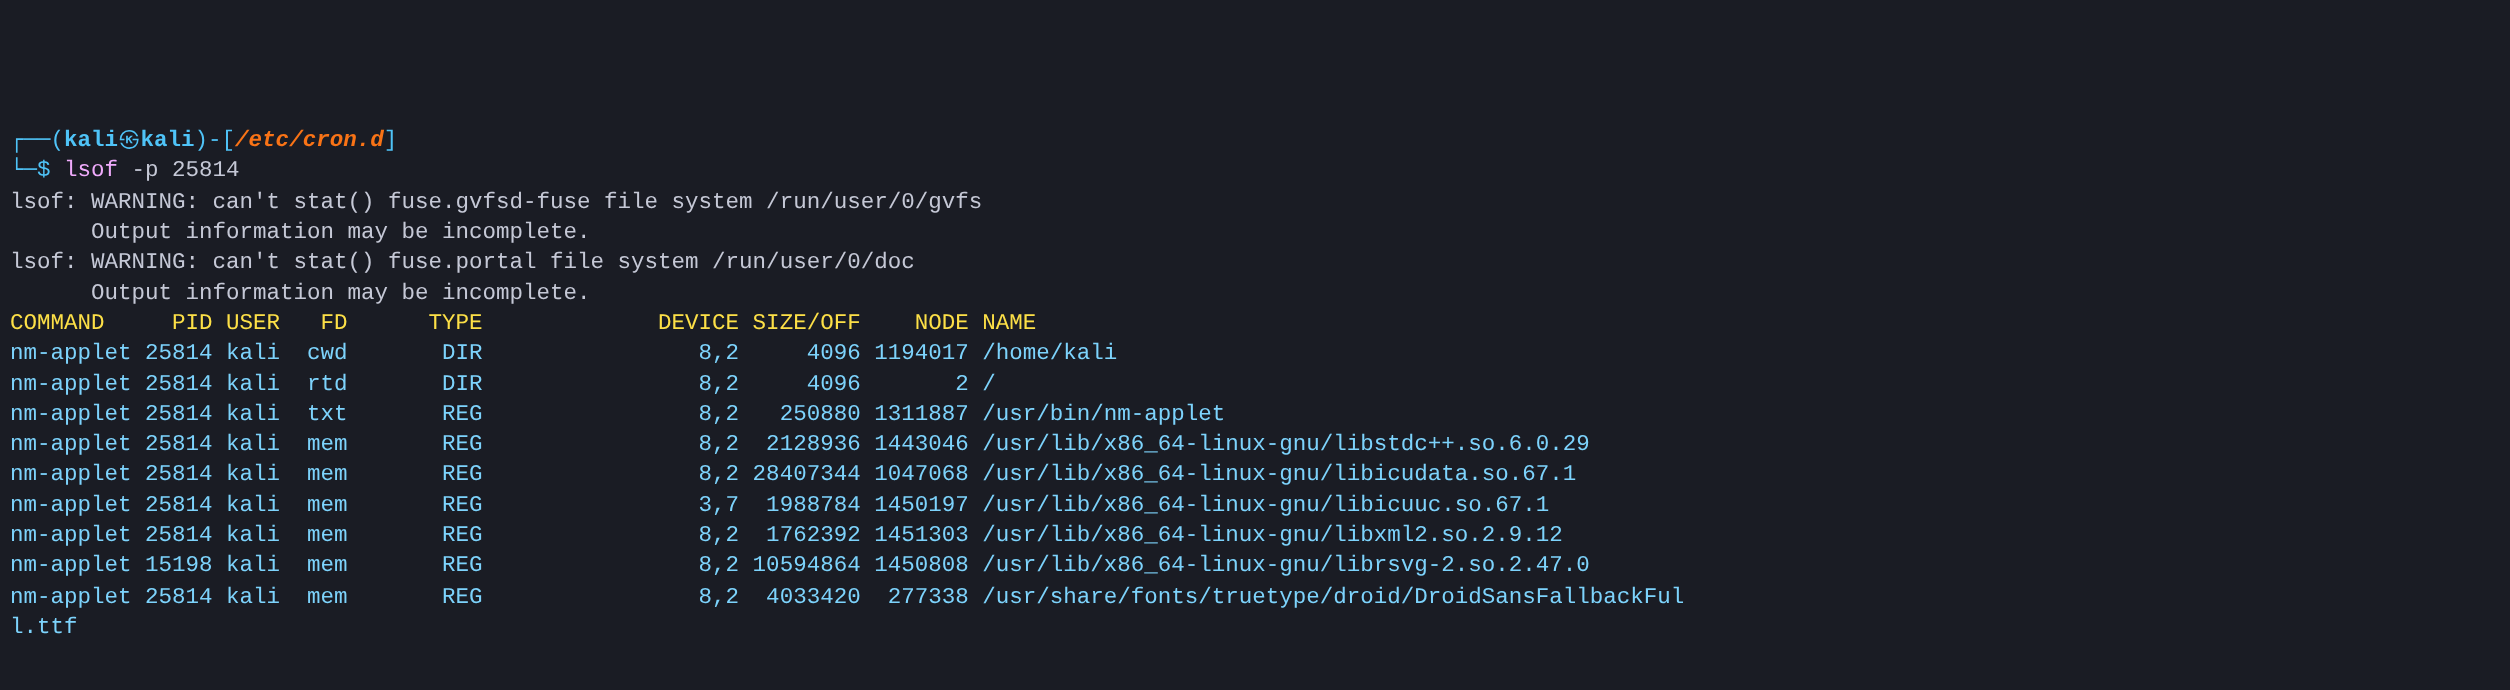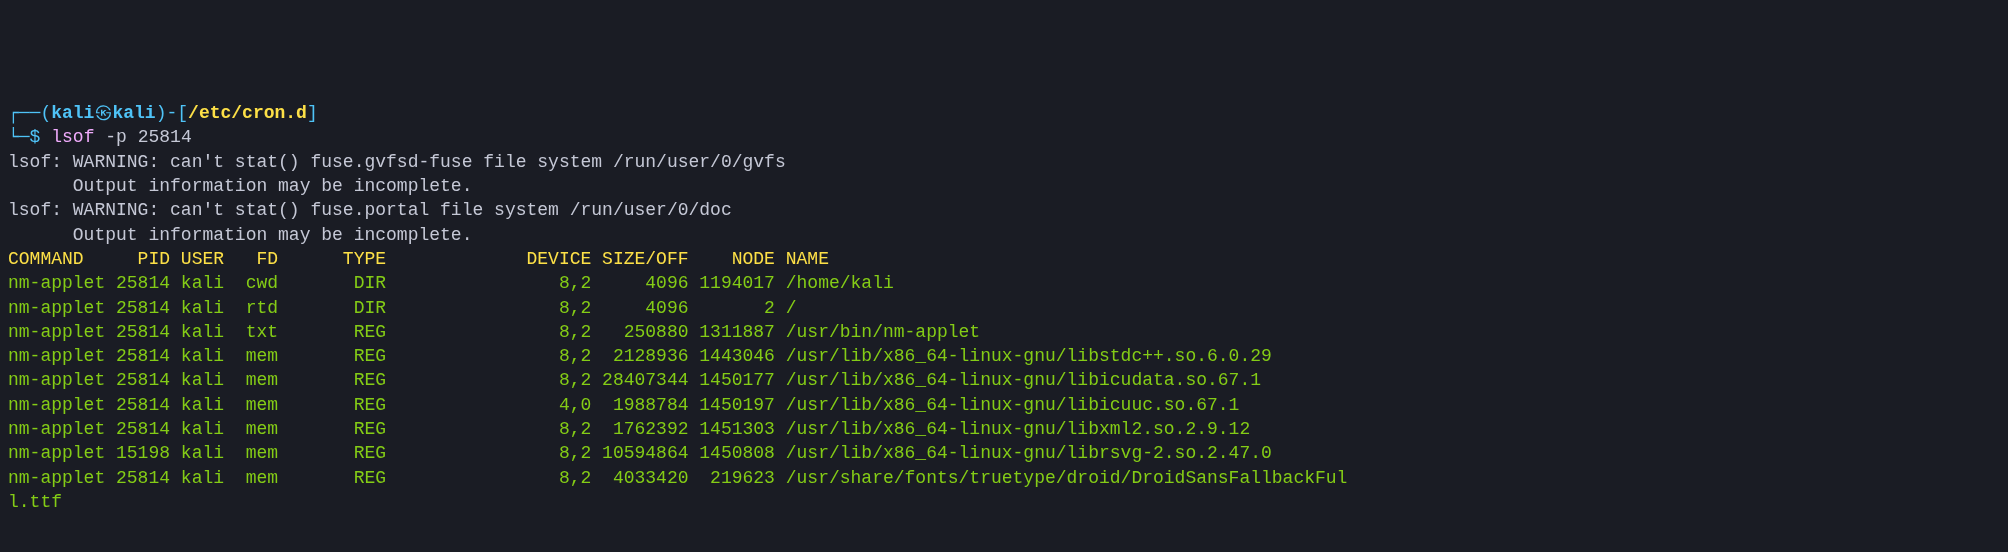--- a/index.html
+++ b/index.html
@@ -34,22 +34,23 @@
       color: #4fc3f7;
     }
     .prompt-host {
       color: #4fc3f7;
       font-weight: bold;
     }
     .prompt-bracket {
       color: #4fc3f7;
     }
     .prompt-path {
-      color: #fde047;
+      color: #f97316;
       font-weight: bold;
+      font-style: italic;
     }
     .prompt-dollar {
       color: #4fc3f7;
     }
     .prompt-corner {
       color: #4fc3f7;
     }
     .cmd {
       color: #f0abfc;
     }
@@ -57,40 +58,40 @@
       color: #c5c8d6;
     }
     .output {
       color: #c5c8d6;
       font-family: Liberation Mono, monospace;
     }
     .header-row {
       color: #fde047;
     }
     .row {
-      color: #84cc16;
+      color: #7dd3fc;
     }
   </style>
 </head>
 <body>
 
 
 
 <div><span class="prompt-line1"><span class="prompt-corner">┌──</span><span class="prompt-paren">(</span><span class="prompt-user">kali</span><span class="prompt-at">㉿</span><span class="prompt-host">kali</span><span class="prompt-paren">)</span><span class="prompt-dash">-</span><span class="prompt-bracket">[</span><span class="prompt-path">/etc/cron.d</span><span class="prompt-bracket">]</span></span>
 <span><span class="prompt-corner">└─</span><span class="prompt-dollar">$</span> <span class="cmd">lsof</span> <span class="cmd-flag">-p</span> <span class="cmd-flag">25814</span></span>
 <span class="output">lsof: WARNING: can't stat() fuse.gvfsd-fuse file system /run/user/0/gvfs</span>
 <span class="output">      Output information may be incomplete.</span>
 <span class="output">lsof: WARNING: can't stat() fuse.portal file system /run/user/0/doc</span>
 <span class="output">      Output information may be incomplete.</span>
 <span class="header-row"><span id="hdr">COMMAND     PID USER   FD      TYPE             DEVICE SIZE/OFF    NODE NAME</span></span>
 <span class="row" id="r0">nm-applet 25814 kali  cwd       DIR                8,2     4096 1194017 /home/kali</span>
 <span class="row" id="r1">nm-applet 25814 kali  rtd       DIR                8,2     4096       2 /</span>
 <span class="row" id="r2">nm-applet 25814 kali  txt       REG                8,2   250880 1311887 /usr/bin/nm-applet</span>
 <span class="row" id="r3">nm-applet 25814 kali  mem       REG                8,2  2128936 1443046 /usr/lib/x86_64-linux-gnu/libstdc++.so.6.0.29</span>
-<span class="row" id="r4">nm-applet 25814 kali  mem       REG                8,2 28407344 1450177 /usr/lib/x86_64-linux-gnu/libicudata.so.67.1</span>
-<span class="row" id="r5">nm-applet 25814 kali  mem       REG                4,0  1988784 1450197 /usr/lib/x86_64-linux-gnu/libicuuc.so.67.1</span>
+<span class="row" id="r4">nm-applet 25814 kali  mem       REG                8,2 28407344 1047068 /usr/lib/x86_64-linux-gnu/libicudata.so.67.1</span>
+<span class="row" id="r5">nm-applet 25814 kali  mem       REG                3,7  1988784 1450197 /usr/lib/x86_64-linux-gnu/libicuuc.so.67.1</span>
 <span class="row" id="r6">nm-applet 25814 kali  mem       REG                8,2  1762392 1451303 /usr/lib/x86_64-linux-gnu/libxml2.so.2.9.12</span>
 <span class="row" id="r7">nm-applet 15198 kali  mem       REG                8,2 10594864 1450808 /usr/lib/x86_64-linux-gnu/librsvg-2.so.2.47.0</span>
-<span class="row" id="r8">nm-applet 25814 kali  mem       REG                8,2  4033420  219623 /usr/share/fonts/truetype/droid/DroidSansFallbackFul</span>
+<span class="row" id="r8">nm-applet 25814 kali  mem       REG                8,2  4033420  277338 /usr/share/fonts/truetype/droid/DroidSansFallbackFul</span>
 <span class="row">l.ttf</span></div>
 
 
 
 
 </body></html>

